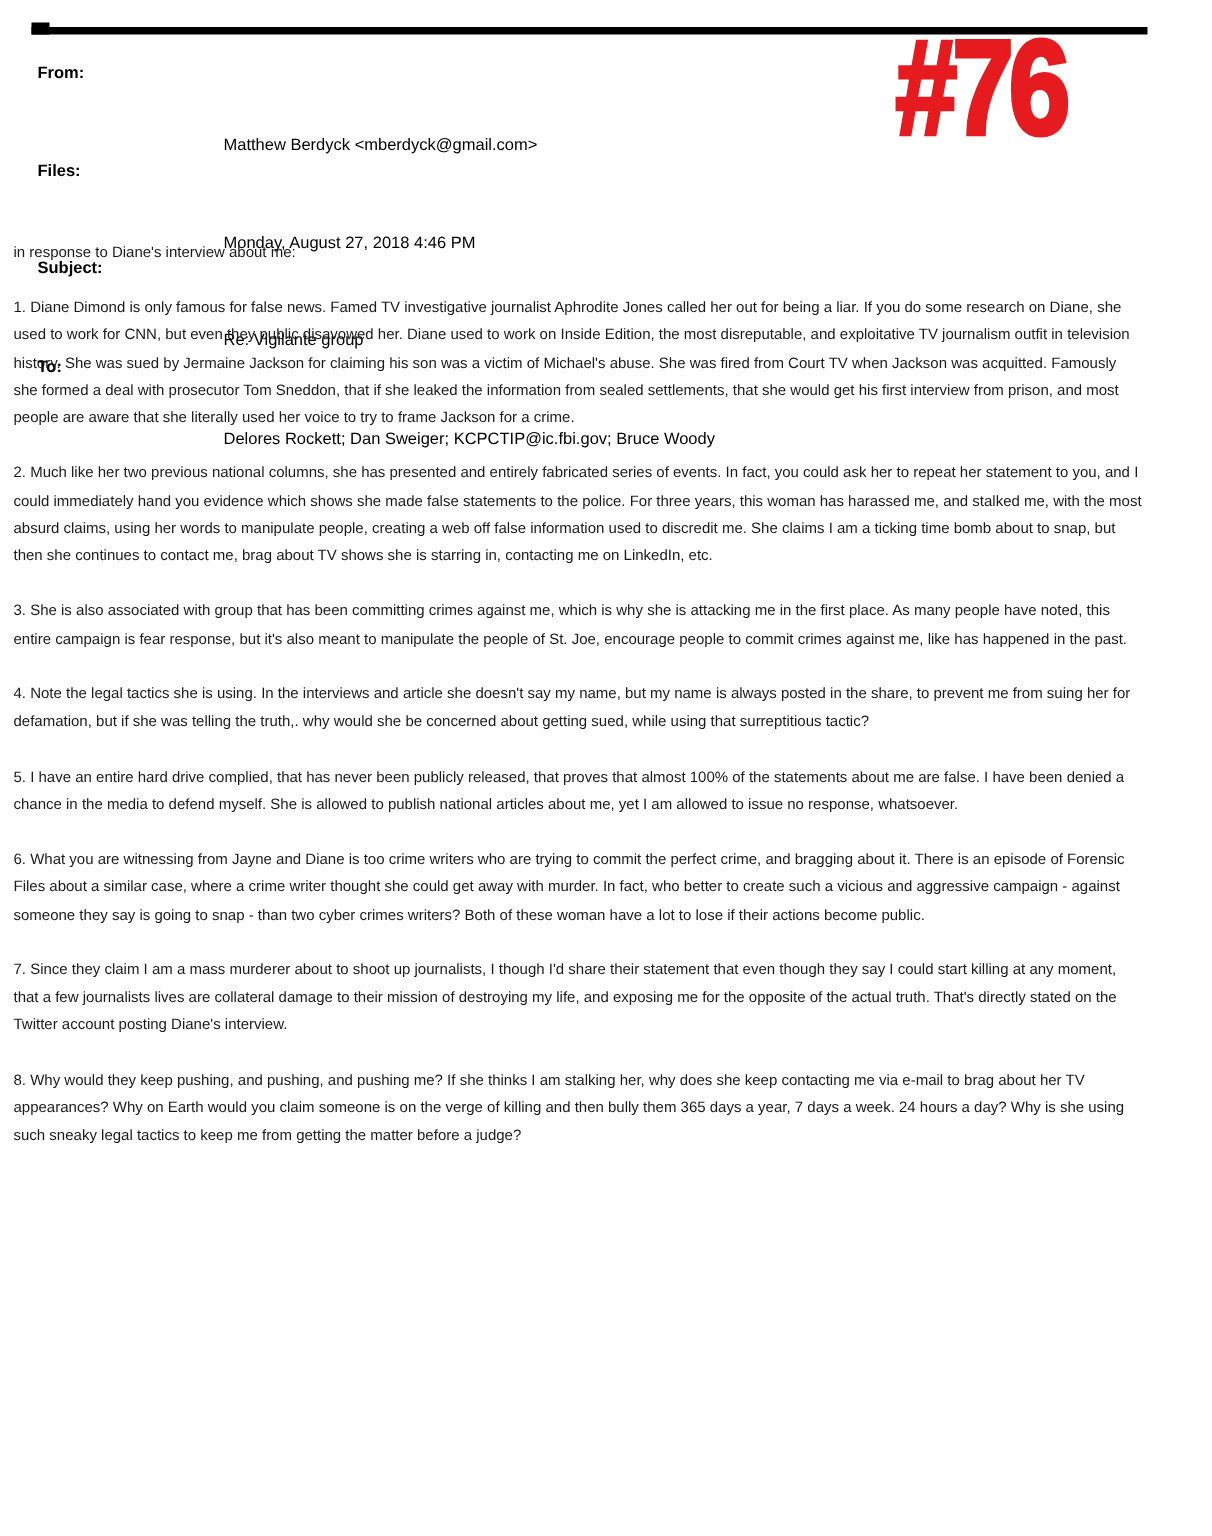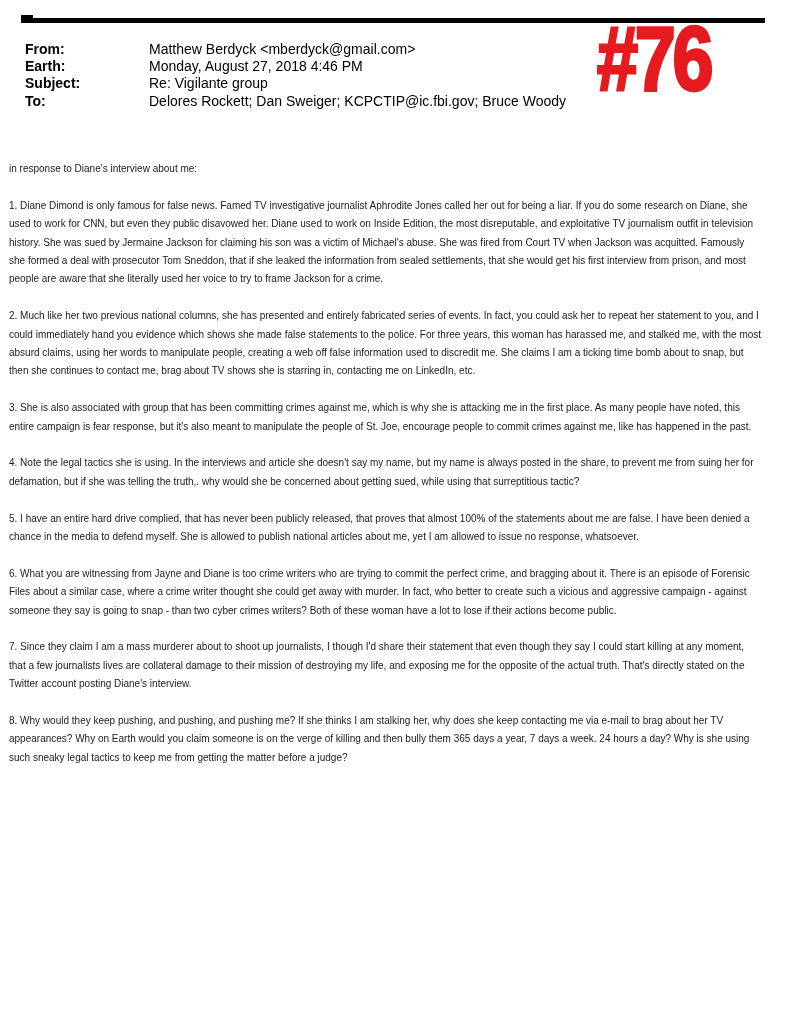--- a/index.html
+++ b/index.html
@@ -33,32 +33,32 @@
     color: #e51b20;
     -webkit-text-stroke: 3px #e51b20;
     transform: scaleX(0.82);
     transform-origin: left top;
     white-space: nowrap;
   }
   .header {
     position: absolute;
     left: 25px; top: 41px;
     width: 620px;
-    font-size: 14px;
+    font-size: 11px;
     line-height: 17.2px;
     color: #000000;
   }
   .header-row { display: flex; }
   .header-label {
     width: 124px;
     flex: 0 0 124px;
     font-weight: bold;
     white-space: nowrap;
   }
-  .header-value { white-space: nowrap; }
+  .header-value { white-space: nowrap; margin-top: 48px; }
   .body-text {
     position: absolute;
     left: 9px; top: 160px;
     width: 754px;
     font-size: 10px;
     line-height: 18.4px;
     color: #1a1a1a;
   }
   .body-text p { margin: 0 0 18.4px 0; }
 </style>
@@ -71,21 +71,21 @@
   <div class="divider-line"></div>
 
   <div class="stamp">#76</div>
 
   <div class="header">
     <div class="header-row">
       <span class="header-label">From:</span>
       <span class="header-value">Matthew Berdyck &lt;mberdyck@gmail.com&gt;</span>
     </div>
     <div class="header-row">
-      <span class="header-label">Earth:</span>
+      <span class="header-label">Files:</span>
       <span class="header-value">Monday, August 27, 2018 4:46 PM</span>
     </div>
     <div class="header-row">
       <span class="header-label">Subject:</span>
       <span class="header-value">Re: Vigilante group</span>
     </div>
     <div class="header-row">
       <span class="header-label">To:</span>
       <span class="header-value">Delores Rockett; Dan Sweiger; KCPCTIP@ic.fbi.gov; Bruce Woody</span>
     </div>

